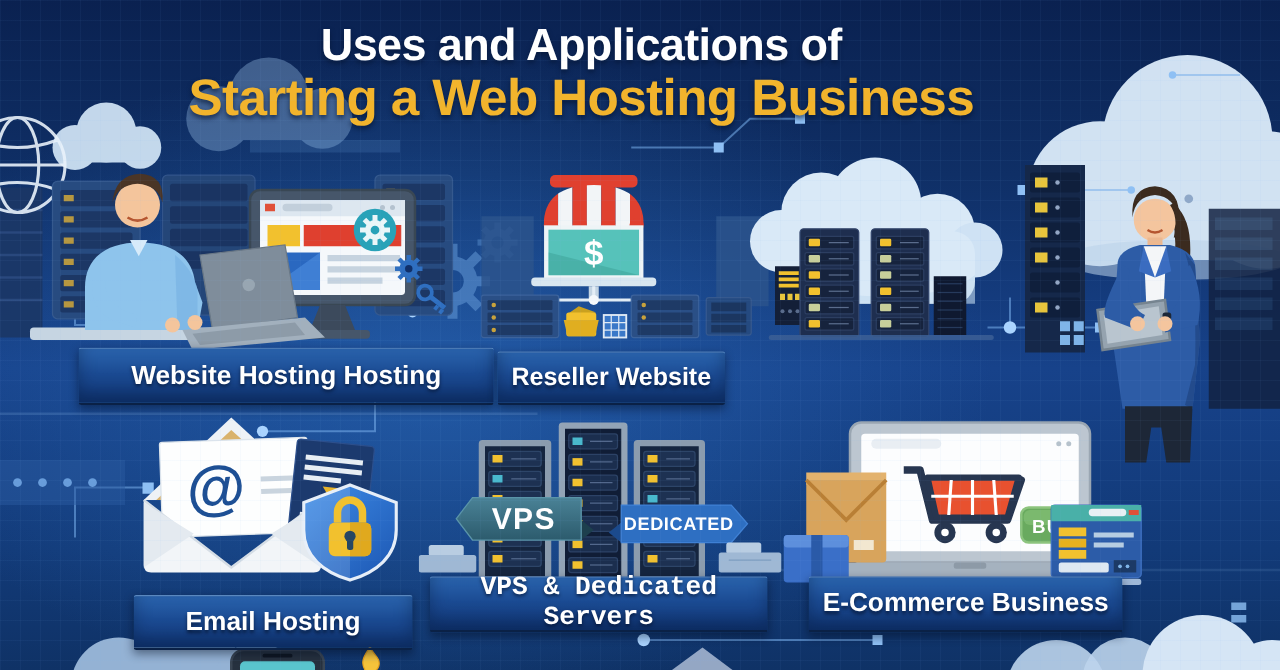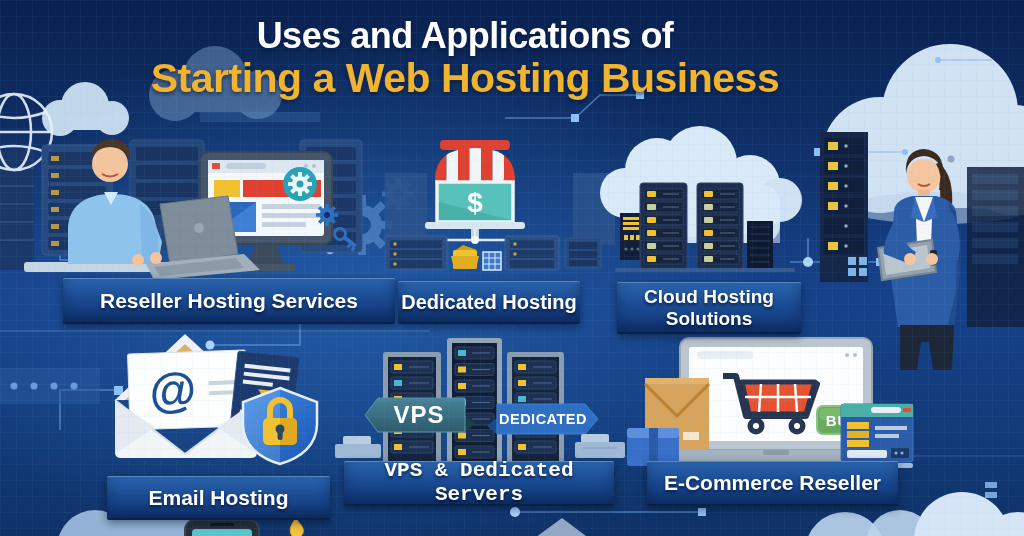--- a/index.html
+++ b/index.html
@@ -272,21 +272,21 @@
     <g>
       <polygon points="138,92 206,84 216,142 148,152" fill="#7f8d9b" stroke="#6a7886"></polygon>
       <circle cx="177" cy="116" r="5" fill="#98a6b2"></circle>
       <polygon points="124,152 222,142 238,158 132,168" fill="#a2b0bd"></polygon>
       <polygon points="132,155 214,146 222,156 138,164" fill="#8d9ba8"></polygon>
     </g>
     <circle cx="116" cy="148" r="6" fill="#f4c59c"></circle>
     <circle cx="134" cy="146" r="6" fill="#f4c59c"></circle>
   </svg>
   <div class="abs label-bar" style="left:63px;top:278px;width:332px;height:43px;font-size:21px;">
-    <span>Reseller Hosting Services</span>
+    <span>Website Hosting Hosting</span>
   </div>
 
   <svg class="abs" style="left:385px;top:128px;" width="230" height="145" viewBox="0 0 230 145">
     <defs>
       <clipPath id="awn">
           <path d="M50,52 Q50,20 90,20 Q130,20 130,52 Z"></path>
         </clipPath>
     </defs>
     <rect x="0" y="45" width="42" height="72" fill="#2c538c" opacity=".85"></rect>
     <rect x="188" y="45" width="42" height="72" fill="#2c538c" opacity=".85"></rect>
@@ -352,21 +352,21 @@
     </g>
     <g>
       <rect x="98" y="124" width="18" height="18" fill="#3a78c8" stroke="#dfe9f4" stroke-width="1.5"></rect>
       <line x1="104" y1="124" x2="104" y2="142" stroke="#dfe9f4"></line>
         <line x1="110" y1="124" x2="110" y2="142" stroke="#dfe9f4"></line>
       <line x1="98" y1="130" x2="116" y2="130" stroke="#dfe9f4"></line>
         <line x1="98" y1="136" x2="116" y2="136" stroke="#dfe9f4"></line>
     </g>
   </svg>
   <div class="abs label-bar" style="left:398px;top:281px;width:182px;height:40px;font-size:20px;">
-    <span>Dedicated Hosting</span>
+    <span>Reseller Website</span>
   </div>
 
   <svg class="abs" style="left:595px;top:125px;" width="225" height="155" viewBox="0 0 225 155">
     <g fill="#d9e9f7">
       <circle cx="30" cy="68" r="25"></circle>
         <circle cx="62" cy="45" r="32"></circle>
         <circle cx="105" cy="38" r="37"></circle>
       <circle cx="155" cy="60" r="30"></circle>
         <circle cx="185" cy="75" r="22" fill="#cfe2f4"></circle>
       <rect x="25" y="60" width="160" height="58" rx="18"></rect>
@@ -446,23 +446,20 @@
           <line x1="155" y1="102" x2="175" y2="102"></line>
           <line x1="155" y1="109" x2="175" y2="109"></line>
       <line x1="155" y1="116" x2="175" y2="116"></line>
           <line x1="155" y1="123" x2="175" y2="123"></line>
       <line x1="155" y1="130" x2="175" y2="130"></line>
           <line x1="155" y1="137" x2="175" y2="137"></line>
         </g>
     </g>
     <rect x="20" y="143" width="180" height="4" rx="2" fill="#3c5f95" opacity=".85"></rect>
   </svg>
-  <div class="abs label-bar" style="left:617px;top:282px;width:184px;height:52px;font-size:19px;padding:0 14px;box-sizing:border-box;">
-    <span>Cloud Hosting Solutions</span>
-  </div>
 
   <svg class="abs" style="left:820px;top:112px;" width="204" height="260" viewBox="0 0 204 260">
     <g>
       <rect x="0" y="20" width="48" height="150" fill="#15284a"></rect>
       <g fill="#0f1f3c">
         <rect x="4" y="26" width="40" height="16" rx="2"></rect>
           <rect x="4" y="46" width="40" height="16" rx="2"></rect>
         <rect x="4" y="66" width="40" height="16" rx="2"></rect>
           <rect x="4" y="86" width="40" height="16" rx="2"></rect>
         <rect x="4" y="106" width="40" height="16" rx="2"></rect>
@@ -744,16 +741,16 @@
       <rect x="250" y="106" width="32" height="4" fill="#cfe0ec" opacity=".85"></rect>
       <rect x="250" y="114" width="24" height="4" fill="#cfe0ec" opacity=".85"></rect>
       <rect x="222" y="130" width="40" height="8" rx="2" fill="#dfe9f2"></rect>
       <rect x="266" y="128" width="18" height="10" fill="#1c3a66"></rect>
       <circle cx="271" cy="133" r="1.5" fill="#7fb4e8"></circle>
         <circle cx="277" cy="133" r="1.5" fill="#7fb4e8"></circle>
     </g>
     <rect x="244" y="143" width="44" height="5" rx="2" fill="#9fb8d8"></rect>
   </svg>
   <div class="abs label-bar" style="left:647px;top:461px;width:251px;height:42px;font-size:21px;">
-    <span>E-Commerce Reseller</span>
+    <span>E-Commerce Business</span>
   </div>
 
 </div>
 
 </body></html>

